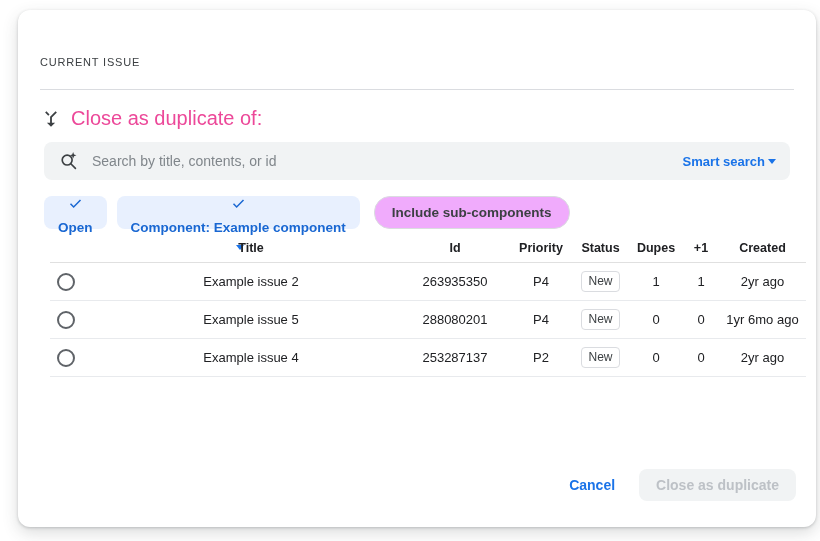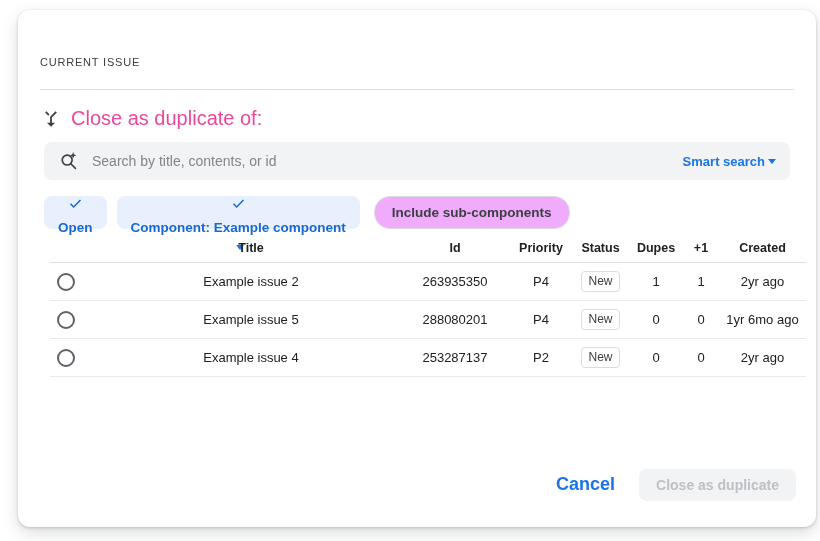--- a/index.html
+++ b/index.html
@@ -184,21 +184,21 @@
     right: 20px; bottom: 26px;
     display: flex;
     align-items: center;
     gap: 10px;
   }
   .cancel-btn {
     background: none;
     border: none;
     color: #1a73e8;
     font-family: "Liberation Sans", "DejaVu Sans", sans-serif;
-    font-size: 18px;
+    font-size: 14px;
     font-weight: 600;
     padding: 6px 14px;
     cursor: pointer;
   }
   .close-dup-btn {
     background: #f1f3f4;
     border: none;
     border-radius: 8px;
     color: #bdc1c6;
     font-family: "Liberation Sans", "DejaVu Sans", sans-serif;

